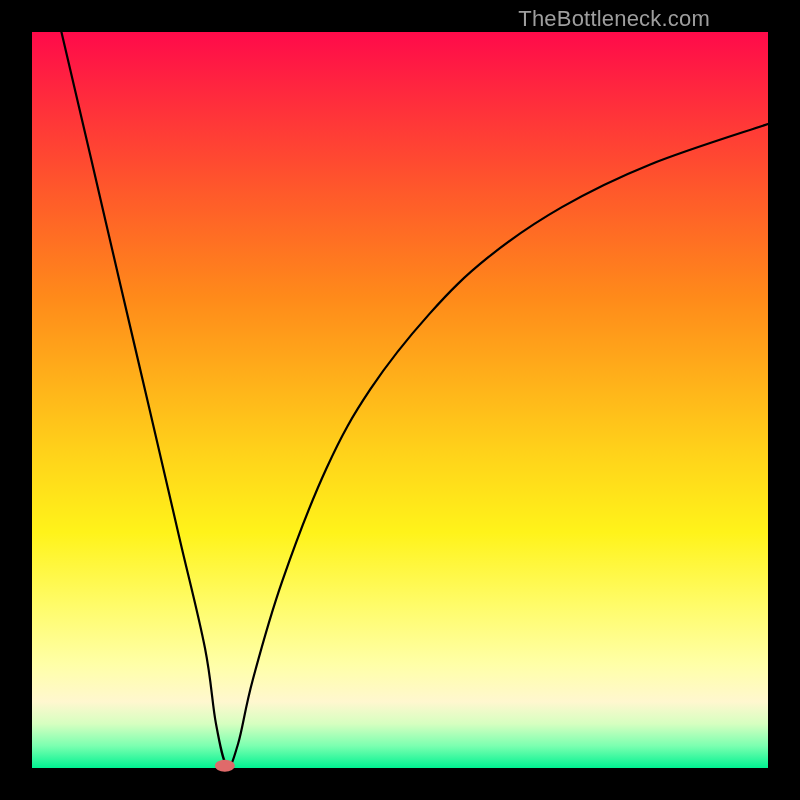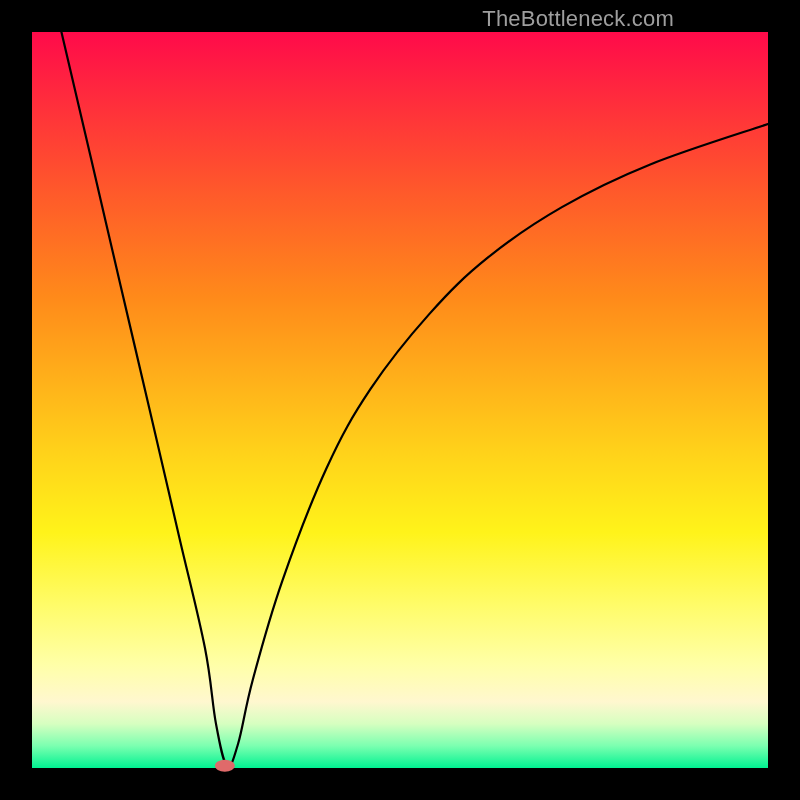--- a/index.html
+++ b/index.html
@@ -9,20 +9,21 @@
     height: 800px;
     background: #000;
     overflow: hidden;
     font-family: Arial, Helvetica, sans-serif;
   }
   .frame {
     position: relative;
     width: 688px;
     height: 800px;
     background: #000;
+    padding-left: 36px;
   }
   .plot-area {
     position: absolute;
     left: 32px;
     top: 32px;
     width: 736px;
     height: 736px;
     background: linear-gradient(to bottom,
       #ff0a4a 0%,
       #ff2f3b 10%,

